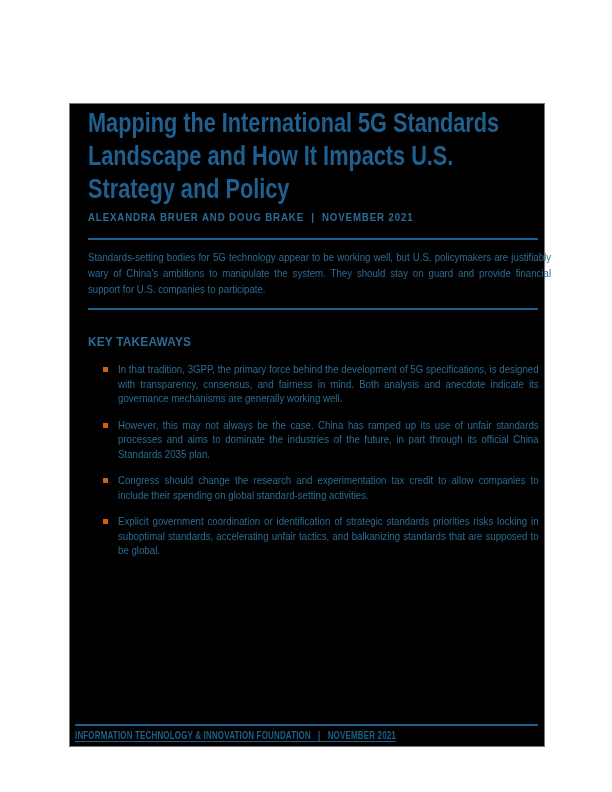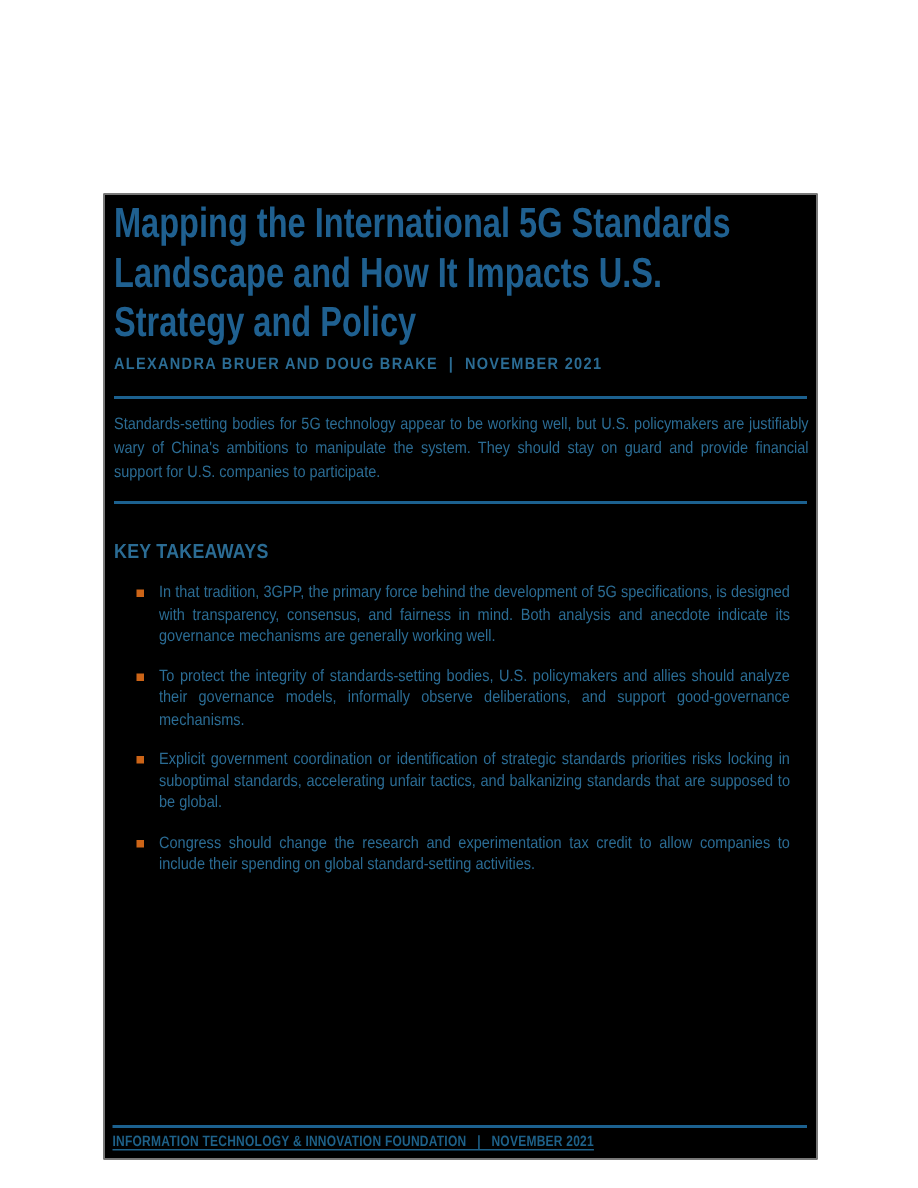--- a/index.html
+++ b/index.html
@@ -13,25 +13,25 @@
     --c-footer:#1E6189;
     --c-bullet:#CC6417;
   }
   .page{
     position:relative; width:612px; height:792px;
     background:var(--page-bg);
     font-family:"Liberation Sans", sans-serif;
     overflow:hidden;
   }
   .block{
-    position:absolute; left:69px; top:129px; width:476px; height:644px;
+    position:absolute; left:69px; top:103px; width:476px; height:644px;
     box-sizing:border-box;
     background:var(--block-bg);
     border:1px solid var(--block-border);
-    padding:2px 6px 0 6px;
+    padding:2px 6px 0 18px;
   }
   .title{
     margin:0; color:var(--c-title); font-weight:bold;
     font-size:28px; line-height:33px; letter-spacing:0;
     white-space:pre-line;
     width:600px; transform:scaleX(0.775); transform-origin:0 0;
   }
   .byline{
     margin-top:6px; color:var(--c-body);
     font-size:11px; line-height:13px; letter-spacing:1px; font-weight:bold;
@@ -96,29 +96,29 @@
 
     <h2 class="kt-heading">KEY TAKEAWAYS</h2>
 
     <ul class="takeaways">
       <li>
         <span class="bullet-sq"></span>
         <span class="btext">In that tradition, 3GPP, the primary force behind the development of 5G specifications, is designed with transparency, consensus, and fairness in mind. Both analysis and anecdote indicate its governance mechanisms are generally working well.</span>
       </li>
       <li>
         <span class="bullet-sq"></span>
-        <span class="btext">To protect the integrity of standards-setting bodies, U.S. policymakers and allies should analyze their governance models, informally observe deliberations, and support good-governance mechanisms.</span>
+        <span class="btext">However, this may not always be the case. China has ramped up its use of unfair standards processes and aims to dominate the industries of the future, in part through its official China Standards 2035 plan.</span>
+      </li>
+      <li>
+        <span class="bullet-sq"></span>
+        <span class="btext">Congress should change the research and experimentation tax credit to allow companies to include their spending on global standard-setting activities.</span>
       </li>
       <li>
         <span class="bullet-sq"></span>
         <span class="btext">Explicit government coordination or identification of strategic standards priorities risks locking in suboptimal standards, accelerating unfair tactics, and balkanizing standards that are supposed to be global.</span>
-      </li>
-      <li>
-        <span class="bullet-sq"></span>
-        <span class="btext">Congress should change the research and experimentation tax credit to allow companies to include their spending on global standard-setting activities.</span>
       </li>
     </ul>
 
     <div class="footer-rule"></div>
     <div class="footer-line">INFORMATION TECHNOLOGY &amp; INNOVATION FOUNDATION   |   NOVEMBER 2021</div>
 
   </div>
 </div>
 
 </body></html>

